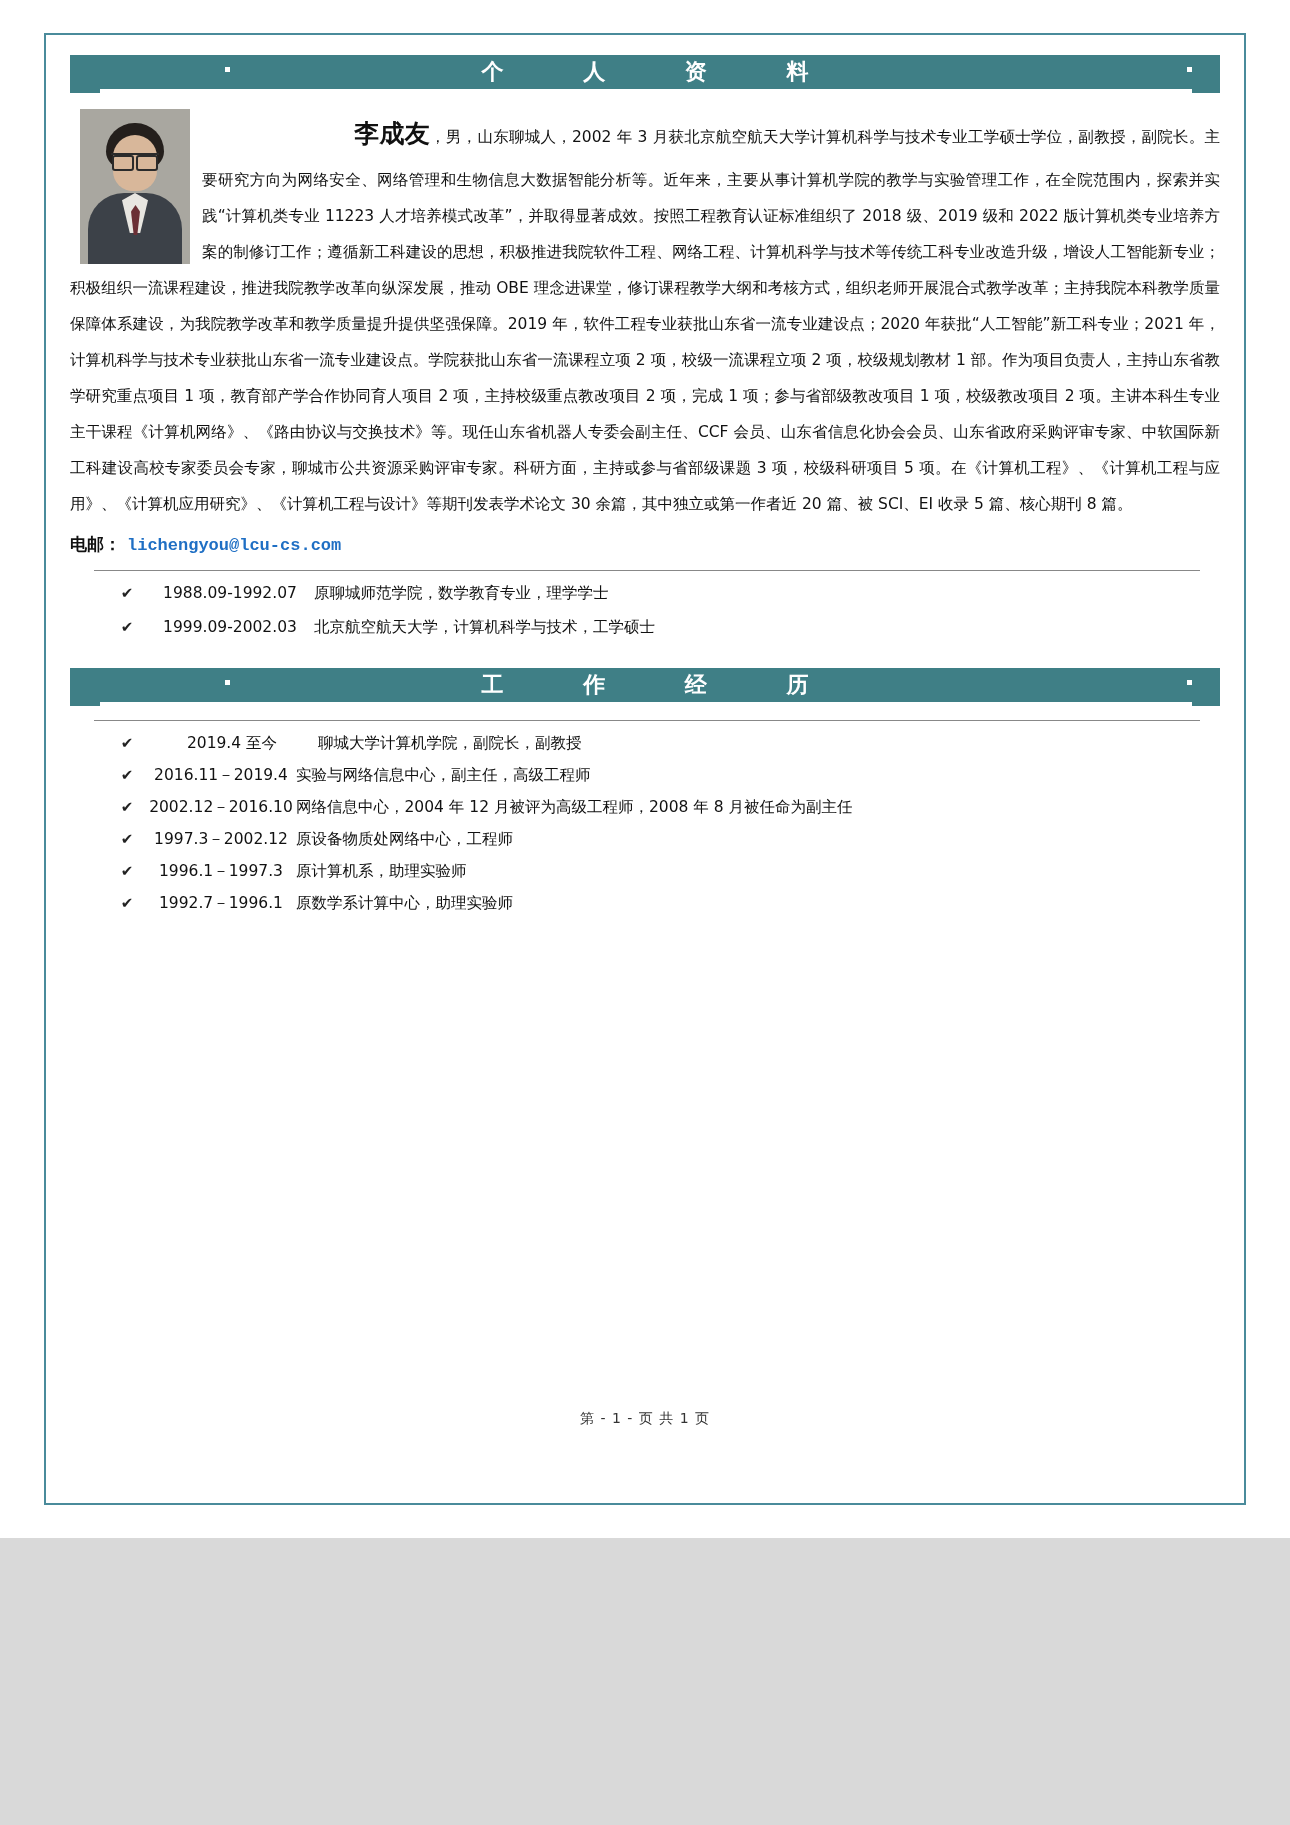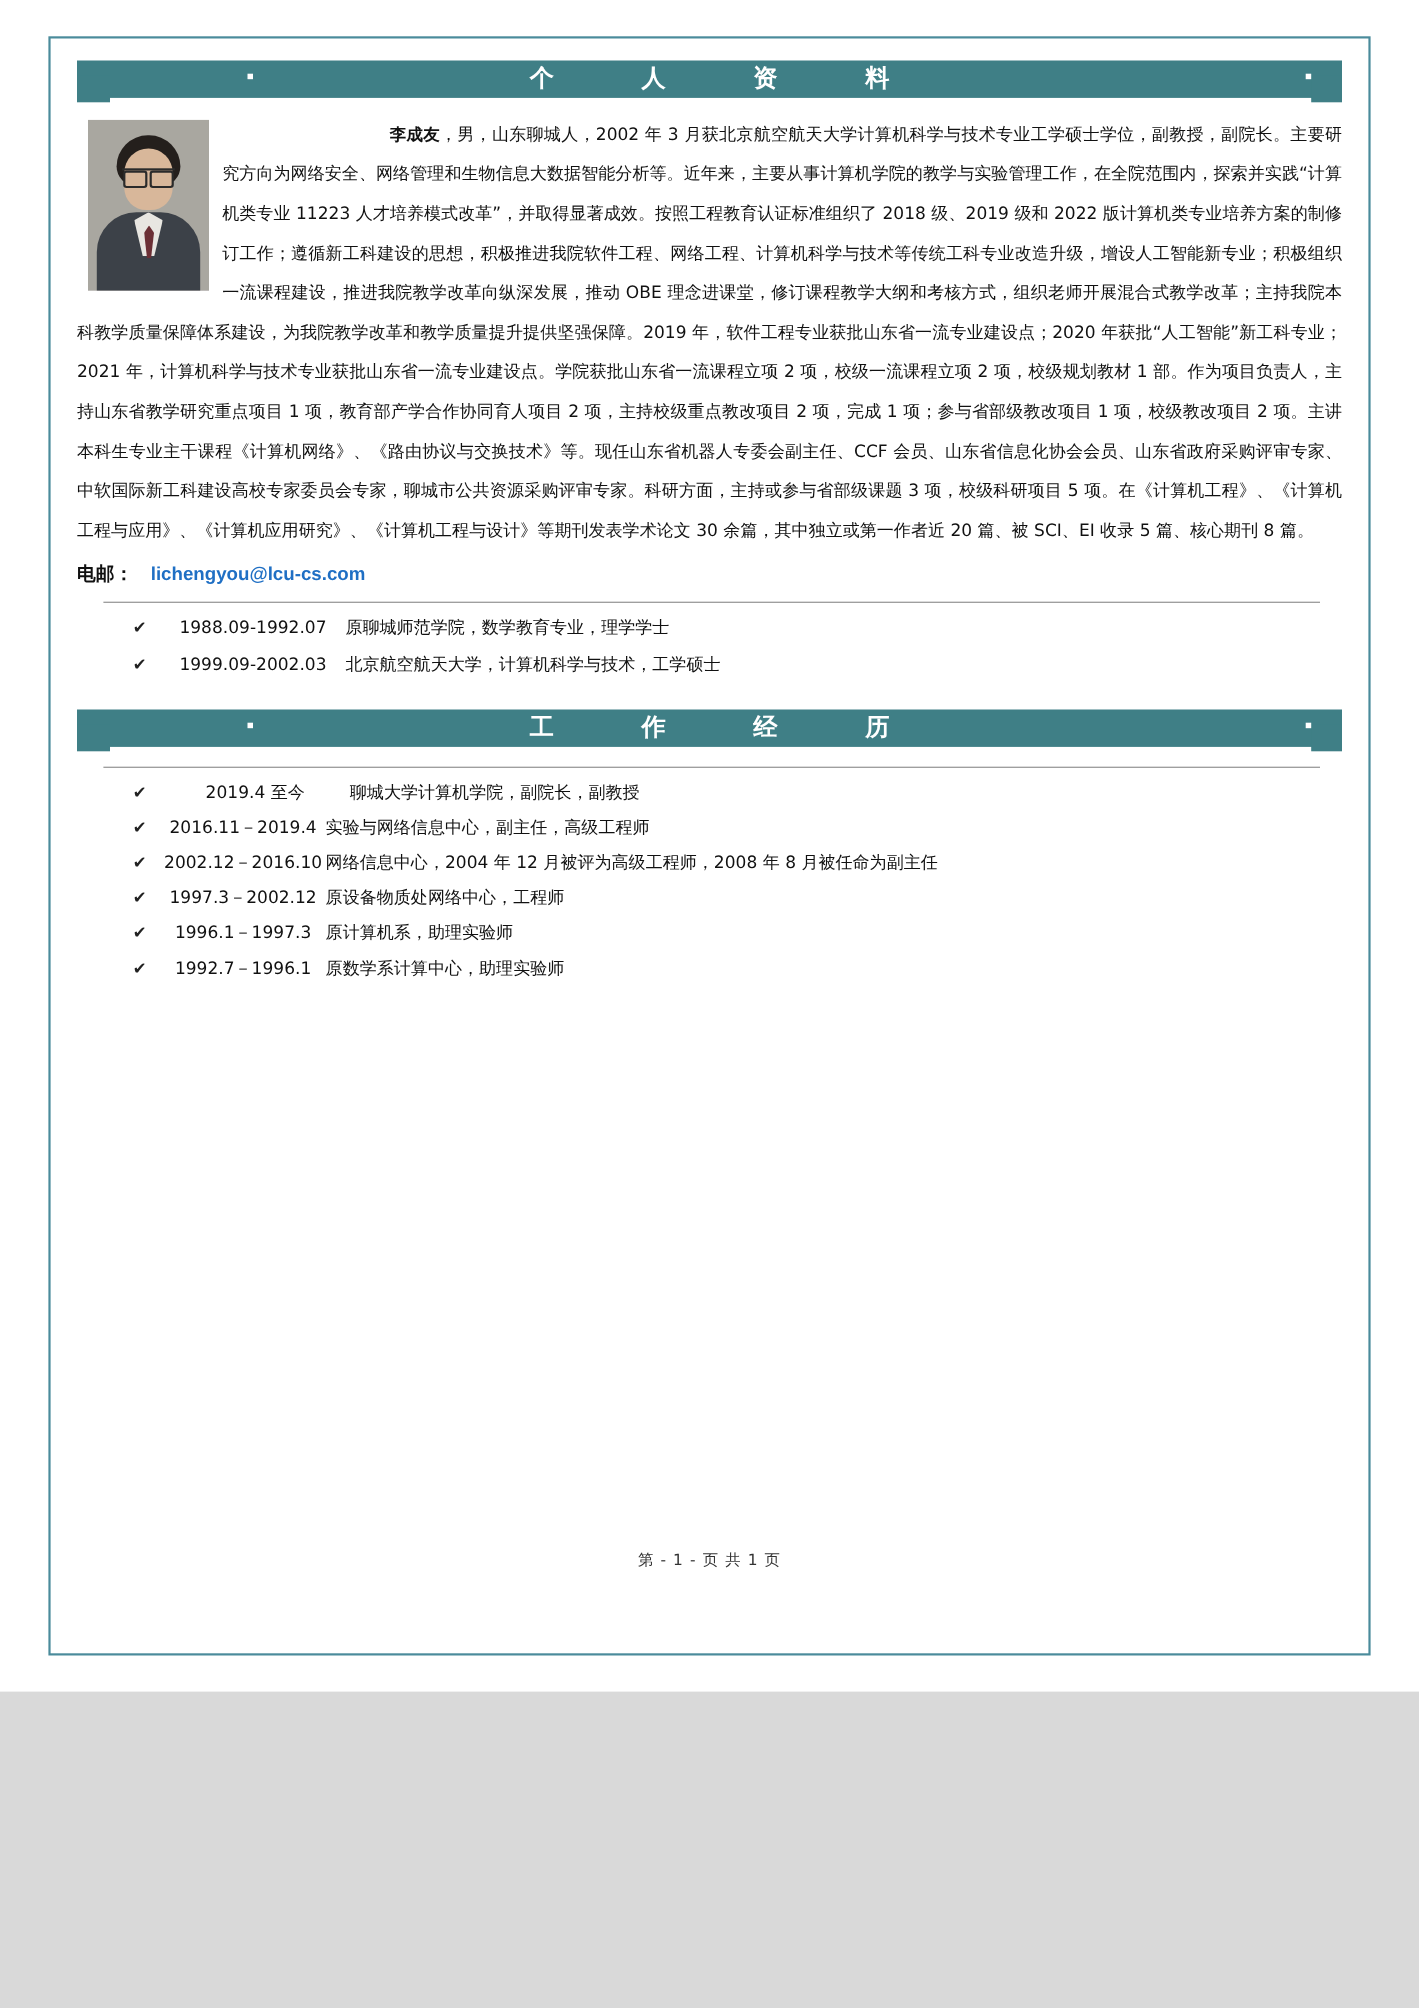--- a/index.html
+++ b/index.html
@@ -160,37 +160,37 @@
   }
 
   .bio {
     font-size: 15.5px;
     line-height: 2.32;
     color: #111111;
     text-align: justify;
     font-family: "DejaVu Sans", sans-serif;
   }
   .bio .name {
-    font-size: 15px;
+    font-size: 25px;
     font-weight: bold;
   }
   .bio-indent { display:inline-block; width: 152px; }
 
   .email-row {
     margin-top: 10px;
     font-size: 17px;
     font-weight: bold;
     color: #1a1a1a;
     font-family: "DejaVu Sans", sans-serif;
   }
   .email-row .label { color: #111111; }
   .email-row .addr {
     color: #1f6fc4;
-    margin-left: 16px;
-    font-family: Liberation Sans, sans-serif;
+    margin-left: 6px;
+    font-family: Liberation Mono, monospace;
   }
 
   
   .list-block {
     margin-top: 14px;
     position: relative;
   }
   .hr-line {
     border-top: 1px solid #888888;
     margin: 0 20px 12px 24px;

